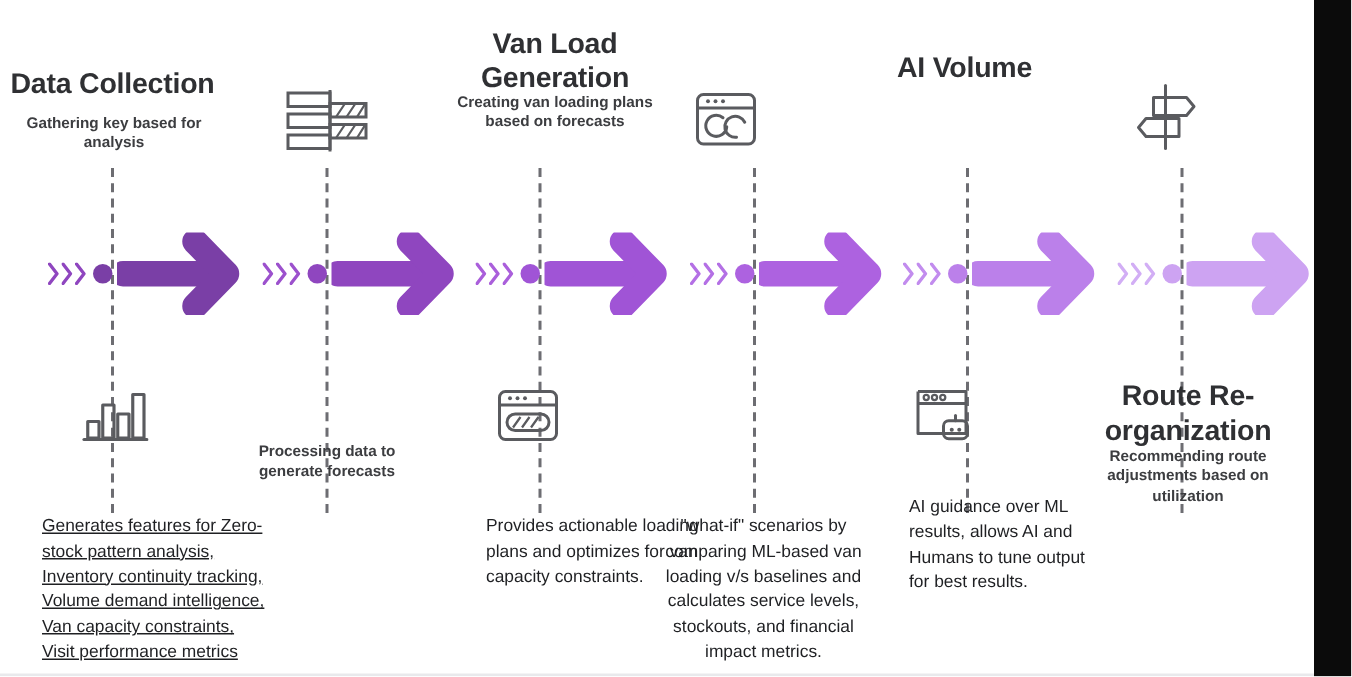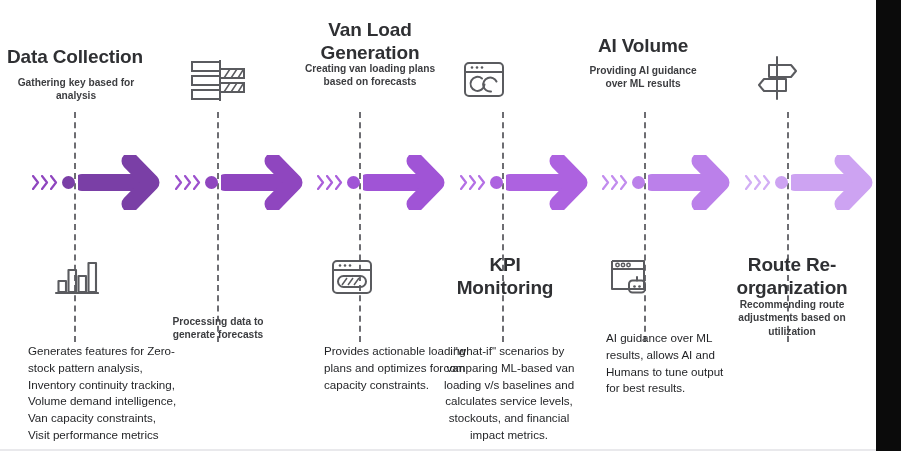--- a/index.html
+++ b/index.html
@@ -312,39 +312,39 @@
     <svg width="46" height="40" viewBox="0 0 46 40">
       <g fill="none" stroke="#5a5b5f" stroke-width="2.1" stroke-linejoin="round">
         <rect x="5.5" y="24" width="7.5" height="11"></rect>
         <rect x="15.5" y="13" width="7.5" height="22"></rect>
         <rect x="25.5" y="19" width="7.5" height="16"></rect>
         <rect x="35.5" y="6" width="7.5" height="29"></rect>
       </g>
       <path d="M3 36 H45" stroke="#5a5b5f" stroke-width="2.1" stroke-linecap="round"></path>
     </svg>
   </div>
-  <div class="step-desc lft" style="left:28px; top:343px; width:150px;">Generates features for Zero-stock pattern analysis, Inventory continuity tracking, Volume demand intelligence, Van capacity constraints, Visit performance metrics</div>
+  <div class="step-desc lft" style="left:28px; top:343px; width:150px;text-decoration:underline;">Generates features for Zero-stock pattern analysis, Inventory continuity tracking, Volume demand intelligence, Van capacity constraints, Visit performance metrics</div>
 
   <div class="icon-wrap" style="left:185px; top:56px; width:66px; height:50px;">
     <svg width="64" height="48" viewBox="0 0 64 48">
       <g fill="none" stroke="#5a5b5f" stroke-width="2">
         <rect x="6" y="5" width="28" height="9"></rect>
         <rect x="6" y="19" width="28" height="9"></rect>
         <rect x="6" y="33" width="28" height="9"></rect>
         <rect x="34" y="12" width="24" height="9"></rect>
         <rect x="34" y="26" width="24" height="9"></rect>
       </g>
       <g stroke="#5a5b5f" stroke-width="1.5">
         <path d="M38 21 L44 12 M45 21 L51 12 M52 21 L57 13"></path>
         <path d="M38 35 L44 26 M45 35 L51 26 M52 35 L57 27"></path>
       </g>
       <path d="M34 3 V44" stroke="#5a5b5f" stroke-width="2"></path>
     </svg>
   </div>
-  <div class="step-sub" style="left:155px; top:295px; width:126px;margin-top:20px;">Processing data to generate forecasts</div>
+  <div class="step-sub" style="left:155px; top:295px; width:126px;">Processing data to generate forecasts</div>
 
   <div class="step-title" style="left:310px; top:18px; width:120px;">Van Load Generation</div>
   <div class="step-sub" style="left:303px; top:62px; width:134px;">Creating van loading plans based on forecasts</div>
   <div class="icon-wrap" style="left:328px; top:256px; width:48px; height:42px;">
     <svg width="46" height="40" viewBox="0 0 46 40">
       <rect x="4" y="4" width="38" height="32" rx="4" fill="none" stroke="#5a5b5f" stroke-width="2"></rect>
       <path d="M4 13 H42" stroke="#5a5b5f" stroke-width="2"></path>
       <g fill="#5a5b5f">
         <circle cx="11" cy="8.5" r="1.3"></circle>
           <circle cx="16" cy="8.5" r="1.3"></circle>
@@ -364,25 +364,23 @@
       <path d="M4 13 H42" stroke="#5a5b5f" stroke-width="2"></path>
       <g fill="#5a5b5f">
         <circle cx="11" cy="8.5" r="1.3"></circle>
           <circle cx="16" cy="8.5" r="1.3"></circle>
           <circle cx="21" cy="8.5" r="1.3"></circle>
       </g>
       <path d="M21 19.5 A7 7 0 1 0 23.5 25.5" fill="none" stroke="#5a5b5f" stroke-width="2" stroke-linecap="round"></path>
       <path d="M30 32.5 A7 7 0 1 1 35.5 22.5" fill="none" stroke="#5a5b5f" stroke-width="2" stroke-linecap="round"></path>
     </svg>
   </div>
-  <div class="step-title" style="left:440px; top:253px; width:130px;">KPI Monitoring</div>
   <div class="step-desc ctr" style="left:436px; top:343px; width:146px;">"what-if" scenarios by comparing ML-based van loading v/s baselines and calculates service levels, stockouts, and financial impact metrics.</div>
 
   <div class="step-title" style="left:578px; top:34px; width:130px;">AI Volume</div>
-  <div class="step-sub" style="left:585px; top:64px; width:116px;">Providing AI guidance over ML results</div>
   <div class="icon-wrap" style="left:603px; top:254px; width:48px; height:46px;">
     <svg width="46" height="44" viewBox="0 0 46 44">
       <path d="M8 6 H40 V34 H24" fill="none" stroke="#5a5b5f" stroke-width="2" stroke-linejoin="round"></path>
       <path d="M8 6 V34 H24" fill="none" stroke="#5a5b5f" stroke-width="2" stroke-linejoin="round"></path>
       <path d="M8 14 H40" stroke="#5a5b5f" stroke-width="2"></path>
       <g fill="none" stroke="#5a5b5f" stroke-width="1.5">
         <circle cx="13.5" cy="10" r="1.7"></circle>
           <circle cx="19" cy="10" r="1.7"></circle>
           <circle cx="24.5" cy="10" r="1.7"></circle>
       </g>

